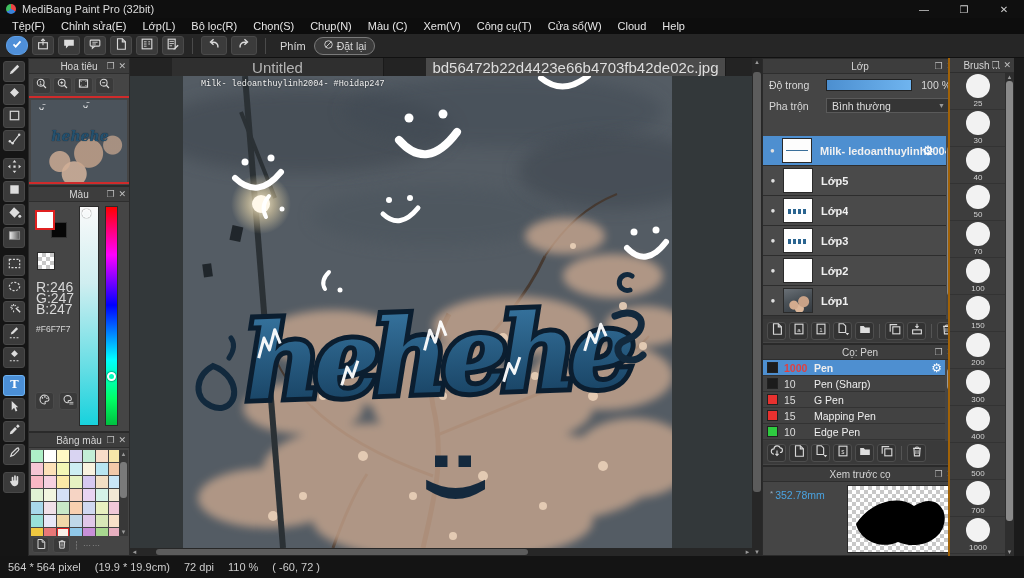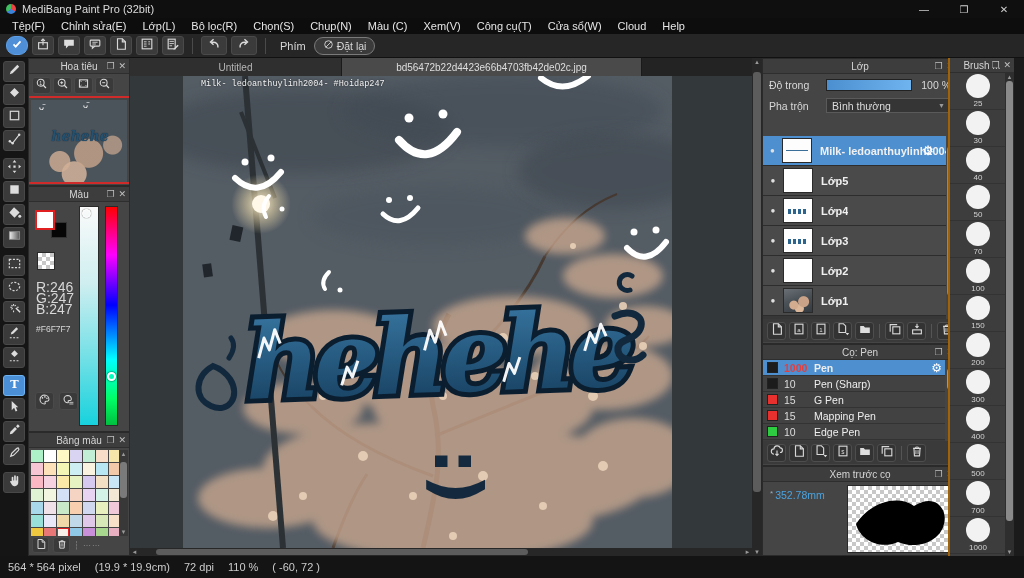--- a/index.html
+++ b/index.html
@@ -91,21 +91,21 @@
   .palscroll .thumbv { position:absolute; left:1px; top:12px; width:7px; height:36px; background:#7a7a7a; border-radius:3px; }
   .palbtns { position:absolute; left:3px; bottom:2px; display:flex; align-items:center; gap:4px; }
   .palbtn { width:17px; height:16px; background:#3a3a3a; border:1px solid #4a4a4a; border-radius:3px; display:flex; align-items:center; justify-content:center; }
   .palbtn svg { width:12px; height:12px; }
   .paldash { color:#888; font-size:8px; letter-spacing:1px; }
   .sarrow { position:absolute; left:0; width:9px; text-align:center; color:#999; font-size:6px; line-height:8px; }
 
   
   .viewport { position:absolute; left:130px; top:0; width:622px; height:498px; background:#33383a; overflow:hidden; }
   .tabbar { position:absolute; left:0; top:0; width:622px; height:18px; background:#232323; display:flex; }
-  .tab { height:18px; display:flex; align-items:center; justify-content:center; font-size:10px; color:#b5b5b5; background:#2f2f2f; border-right:1px solid #1a1a1a; padding:0 10px; }
+  .tab { height:18px; display:flex; align-items:center; justify-content:center; font-size:15px; color:#b5b5b5; background:#2f2f2f; border-right:1px solid #1a1a1a; padding:0 10px;margin-left:42px; }
   .tab.active { background:#4a4a4a; color:#dedede; }
   .tab:first-child { width:212px; }
   .tab.active { width:300px; }
   .canvas { position:absolute; left:53px; top:18px; width:489px; height:472px; background:#545c64; overflow:hidden; }
   .canvas svg.art { position:absolute; left:0; top:0; }
   .watermark { position:absolute; left:18px; top:3px; color:#f2f2f2; font-size:8.5px; font-family:Liberation Mono, monospace; text-shadow:0 0 2px rgba(0,0,0,.6); }
   .hscroll { position:absolute; left:0; bottom:0; width:622px; height:8px; background:#272727; }
   .hscroll .thumbh { position:absolute; left:26px; top:1px; width:372px; height:6px; background:#5c5c5c; border-radius:3px; }
   .harrow { position:absolute; top:0; width:9px; height:8px; color:#999; font-size:6px; text-align:center; line-height:8px; }
   .vscroll { position:absolute; left:752px; top:0; width:10px; height:498px; background:#272727; }

